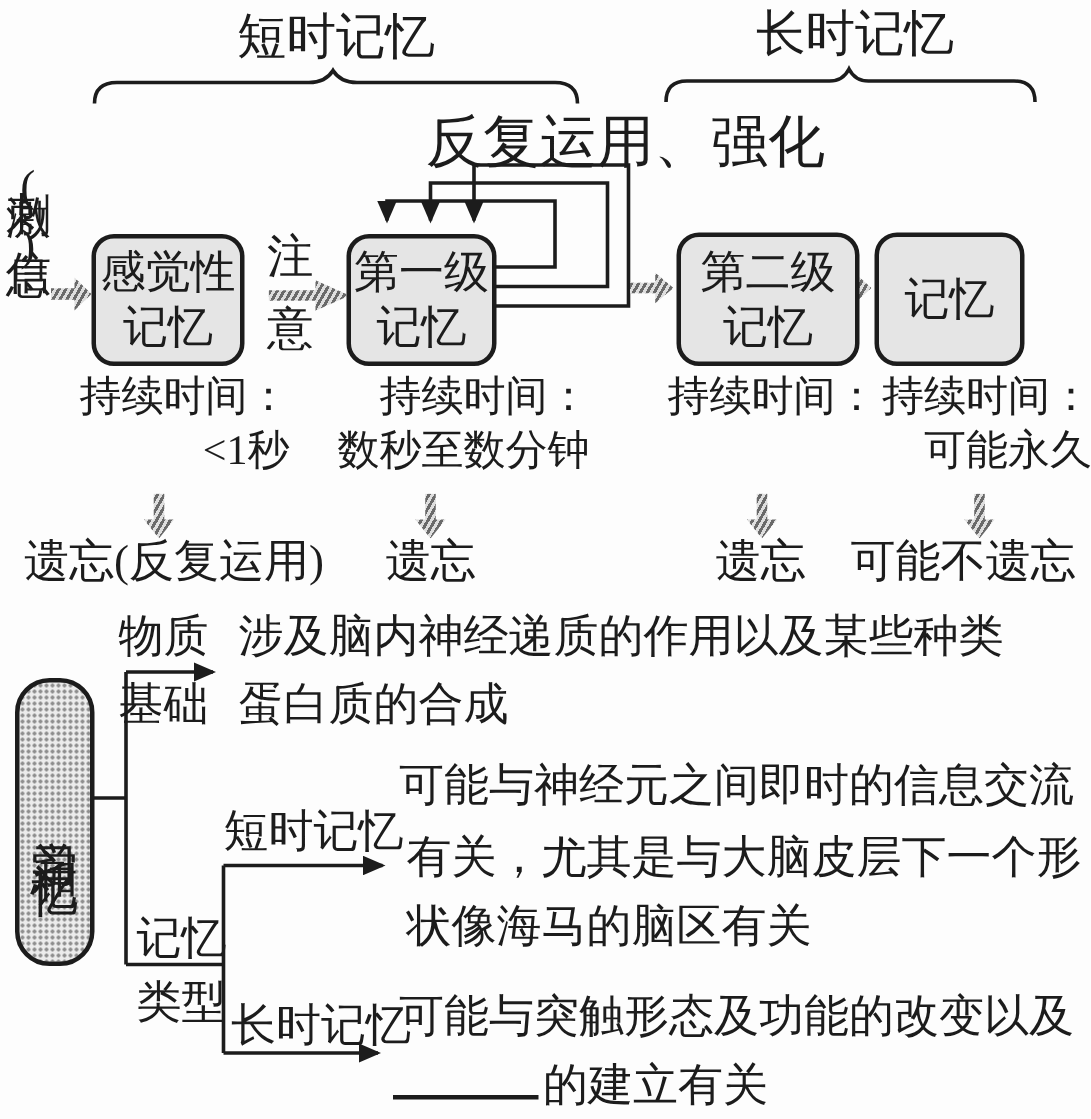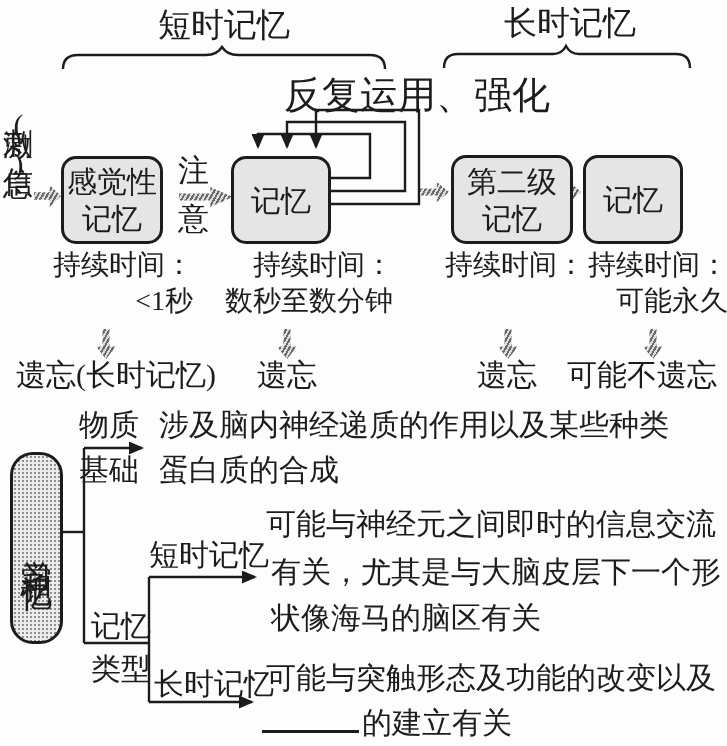--- a/index.html
+++ b/index.html
@@ -81,20 +81,21 @@
   <div class="membox" style="left:61px;top:156px;width:102px;height:88px;">
     <div>感觉性</div>
     <div>记忆</div>
   </div>
 
   <div class="txt" style="left:178px;top:152px;font-size:31px;">注</div>
   <div class="garrow right" style="left:179px;top:186px;width:54px;height:22px;"></div>
   <div class="txt" style="left:178px;top:200px;font-size:31px;">意</div>
 
   <div class="membox" style="left:231px;top:156px;width:100px;height:88px;">
+    <div>第一级</div>
     <div>记忆</div>
   </div>
 
   <div class="garrow right" style="left:420px;top:181px;width:29px;height:22px;"></div>
 
   <div class="membox" style="left:451px;top:155px;width:122px;height:89px;">
     <div>第二级</div>
     <div>记忆</div>
   </div>
 
@@ -118,21 +119,21 @@
   <div class="dur" style="left:578px;top:247px;width:150px;">
     <div>持续时间：</div>
     <div>可能永久</div>
   </div>
 
   <div class="garrow down" style="left:95px;top:329px;width:22px;height:30px;"></div>
   <div class="garrow down" style="left:276px;top:329px;width:22px;height:30px;"></div>
   <div class="garrow down" style="left:497px;top:329px;width:22px;height:30px;"></div>
   <div class="garrow down" style="left:642px;top:329px;width:22px;height:30px;"></div>
 
-  <div class="txt" style="left:16px;top:357px;">遗忘(长时记忆)</div>
+  <div class="txt" style="left:16px;top:357px;">遗忘(反复运用)</div>
   <div class="txt" style="left:257px;top:357px;">遗忘</div>
   <div class="txt" style="left:477px;top:357px;">遗忘</div>
   <div class="txt" style="left:567px;top:357px;">可能不遗忘</div>
 
   <div class="rootbox" style="left:10px;top:452px;width:53px;height:192px;">
     <div class="vert">学习和记忆</div>
   </div>
 
   <div class="txt" style="left:79px;top:407px;">物质</div>
   <div class="txt" style="left:79px;top:452px;">基础</div>

